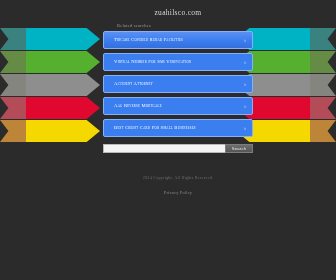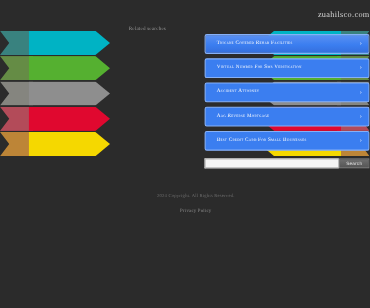--- a/index.html
+++ b/index.html
@@ -62,21 +62,21 @@
   .b4 { top: 92px; }
 
   
   .page {
     position: relative;
     z-index: 5;
     width: 336px;
     height: 280px;
     display: flex;
     flex-direction: column;
-    align-items: flex-end;
+    align-items: center;
     padding-left: 20px;
   }
 
   .domain-title {
     margin-top: 8px;
     font-size: 7.5px;
     letter-spacing: .3px;
     color: #d8d8d8;
     font-family: "Liberation Serif", serif;
   }

